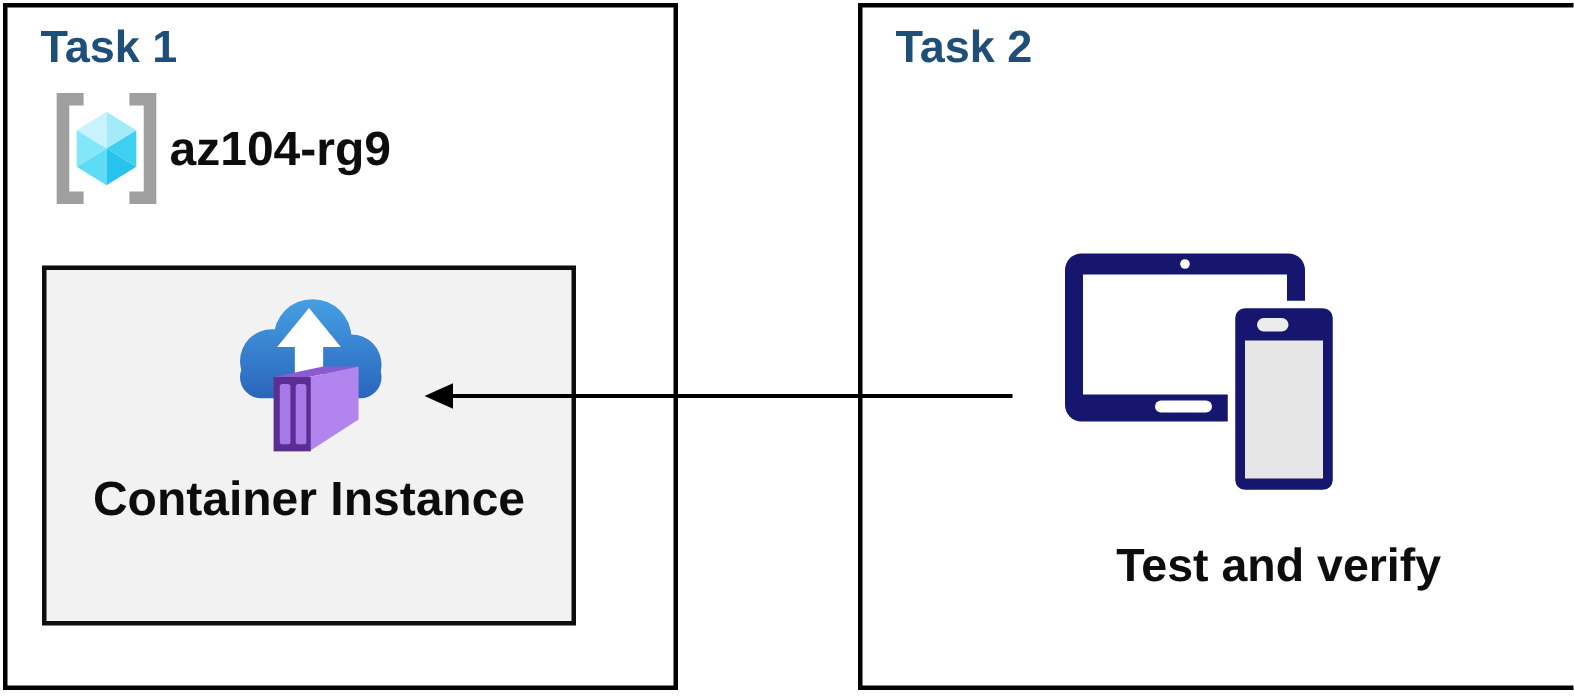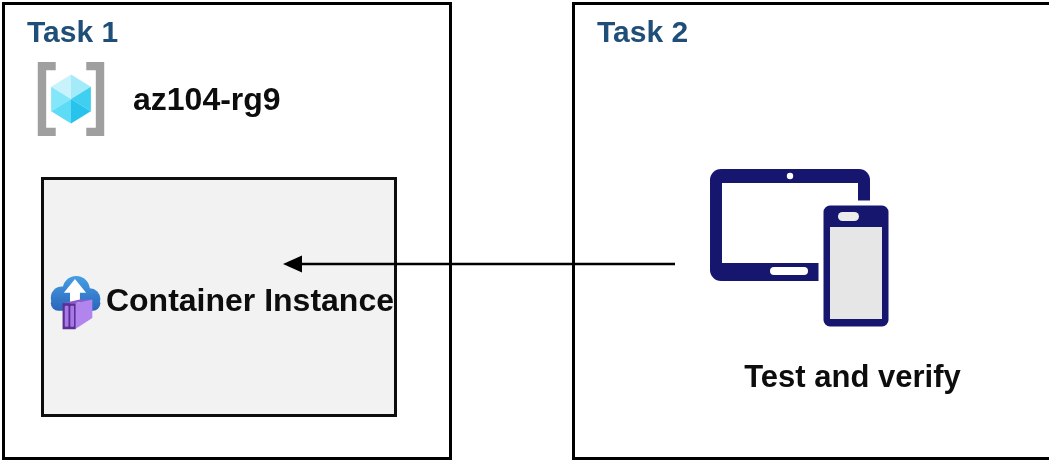--- a/index.html
+++ b/index.html
@@ -13,28 +13,28 @@
     border:3px solid #000000;box-sizing:border-box;
   }
   .task1{left:2px;width:450px;}
   .task2{left:572px;width:561px;}
   .task-title{
     position:absolute;left:22px;top:10px;
     font-size:30px;font-weight:bold;color:#1F4E79;letter-spacing:0px;
   }
   .rg-row{
     position:absolute;left:24px;top:55px;
-    display:flex;align-items:center;gap:20px;
+    display:flex;align-items:center;gap:0;
   }
   .rg-row svg{display:block;}
   .rg-name{font-size:32px;font-weight:bold;color:#0d0d0d;}
   .inner-box{
-    position:absolute;left:36px;top:172px;width:356px;height:240px;
+    position:absolute;left:23px;top:172px;width:356px;height:240px;
     background:#f2f2f2;border:3px solid #0d0d0d;box-sizing:border-box;
-    display:flex;flex-direction:row;align-items:center;
+    display:flex;flex-direction:column;align-items:center;
   }
   .inner-box svg{display:block;margin-top:10px;}
   .inner-label{
     margin-top:6px;font-size:32px;font-weight:bold;color:#0d0d0d;white-space:nowrap;
   }
   .devices-icon{position:absolute;left:130px;top:156px;}
   .devices-label{
     position:absolute;left:0;top:340px;width:100%;text-align:center;
     font-size:31px;font-weight:bold;color:#0d0d0d;margin-top:14px;
   }

